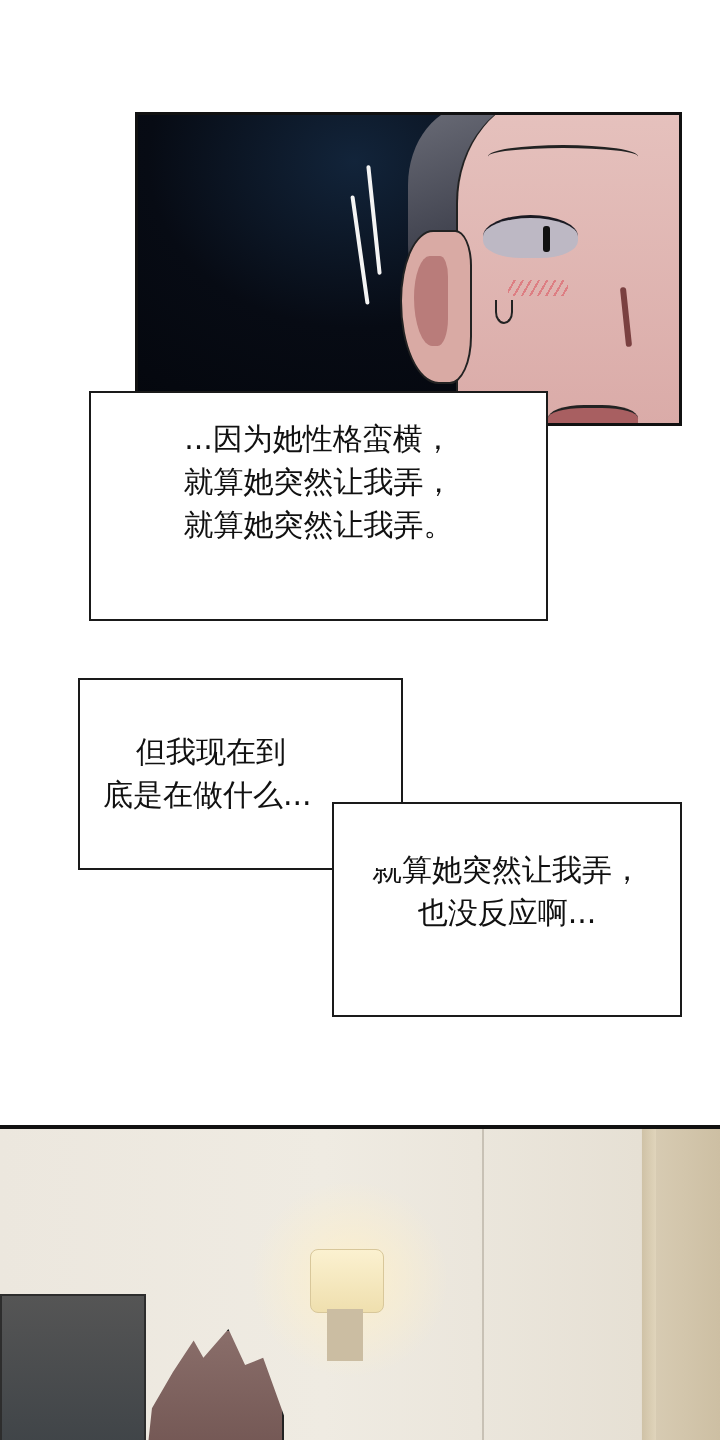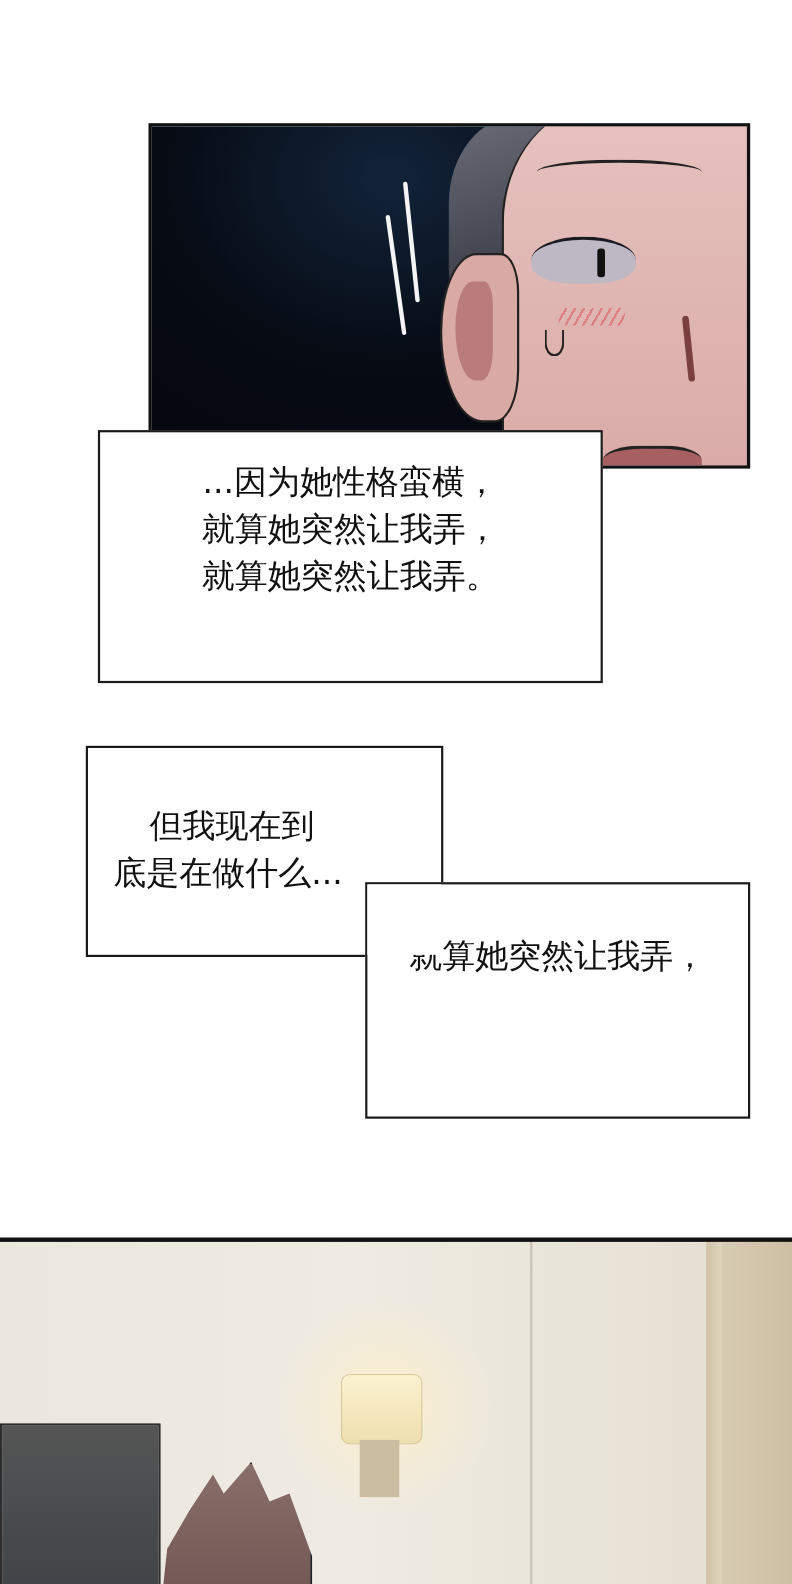--- a/index.html
+++ b/index.html
@@ -89,20 +89,21 @@
   <span>就算她突然让我弄。</span>
 </div>
 
 <div class="caption" id="caption2">
   <span class="l1">但我现在到</span>
   <span class="l2">底是在做什么...</span>
 </div>
 
 <div class="caption" id="caption3">
   <span>就算她突然让我弄，</span>
+  <span>也没反应啊...</span>
 </div>
 <div class="c2c3-mask"></div>
 
 <div class="panel" id="panel2">
   <div class="wall-seam"></div>
   <div class="door-edge"></div>
   <div class="lamp-glow"></div>
   <div class="lamp-shade"></div>
   <div class="lamp-stem"></div>
   <div class="monitor"></div>

